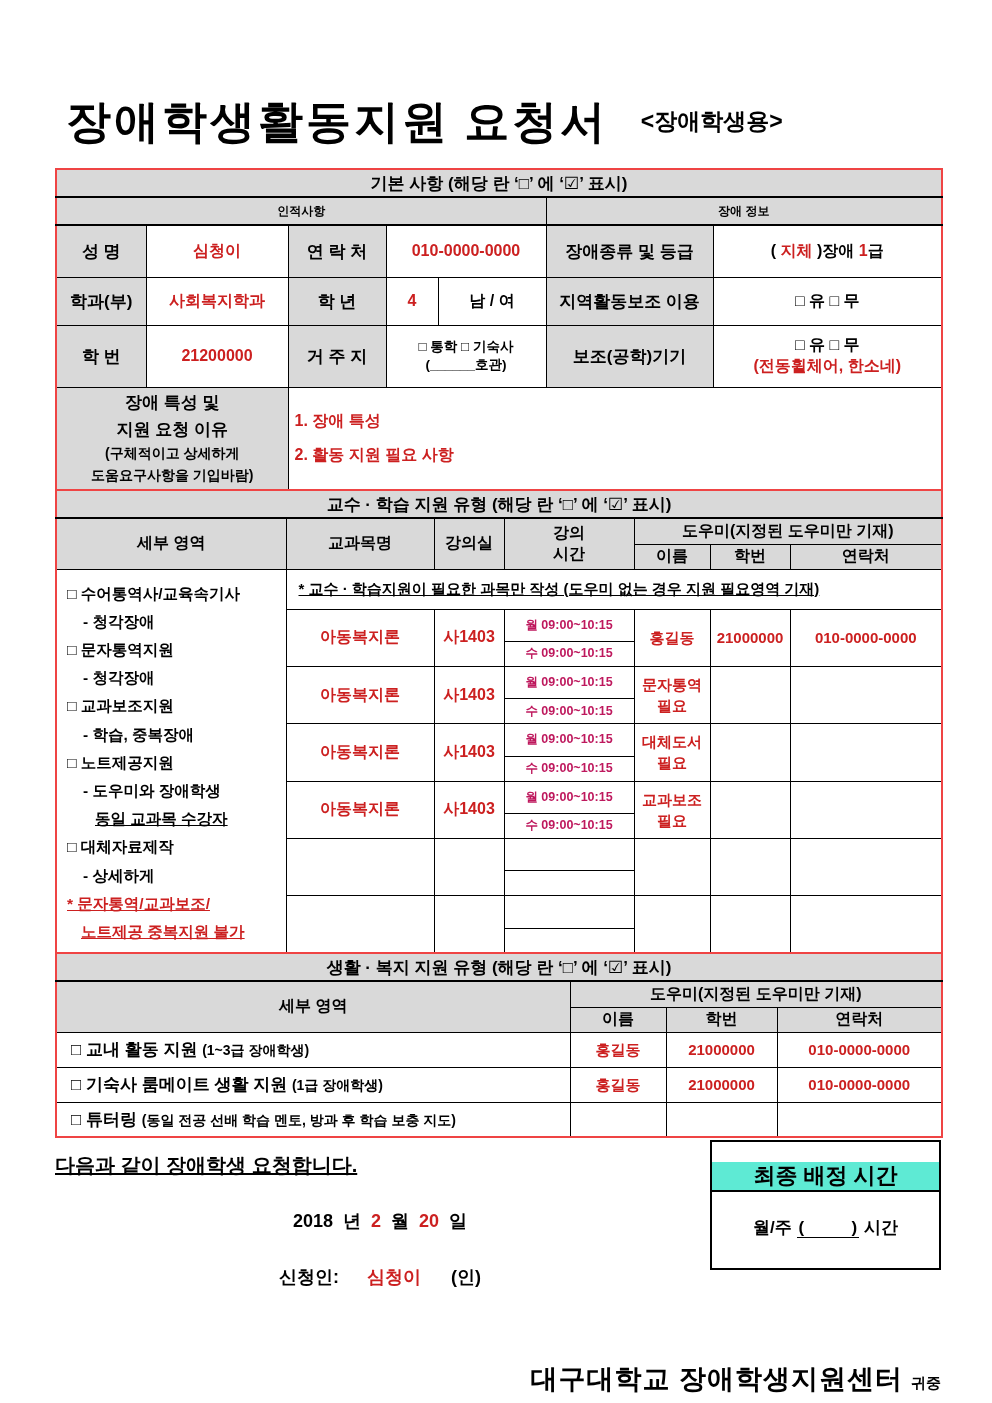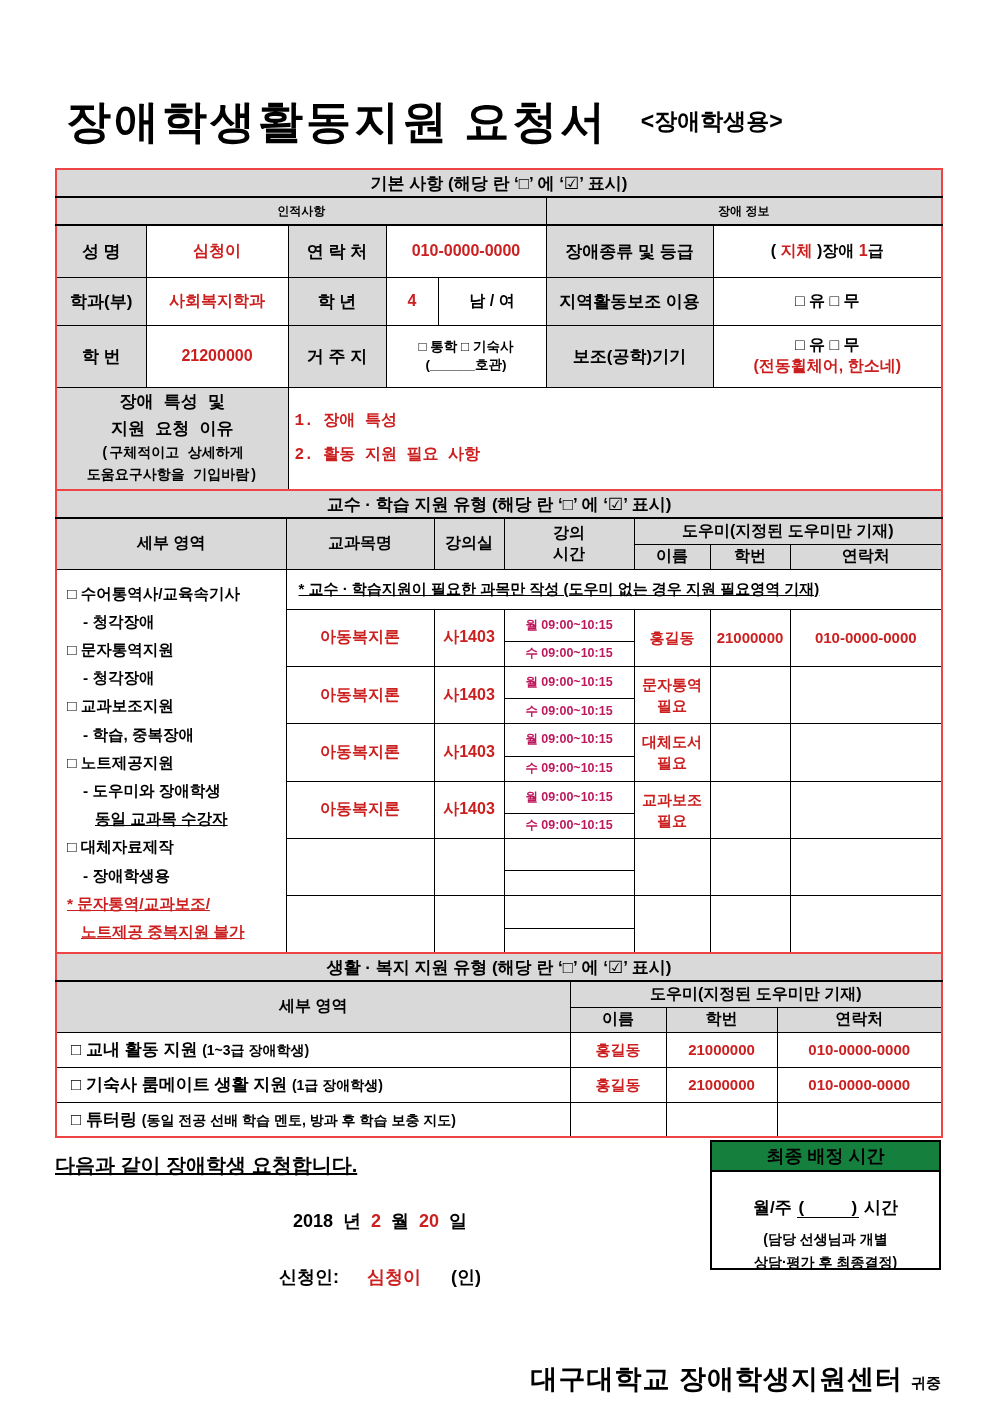--- a/index.html
+++ b/index.html
@@ -19,21 +19,21 @@
     display:inline-block; margin-left:28px; vertical-align:8px;margin-top:24px;
   }
   .formwrap { width:886px; margin:16px 0 0 55px; }
   table { border-collapse:collapse; table-layout:fixed; width:886px; border:2px solid #ef4444; }
   table.stacked { margin-top:-2px; }
   td { border:1px solid #000; text-align:center; vertical-align:middle; overflow:hidden; font-size:16px; }
   .sect-hdr { height:28px; font-size:17px; background:#d9d9d9; border-bottom:2px solid #000; }
   .grp-hdr { height:28px; font-size:12px; background:#d9d9d9; border-bottom:2px solid #000;margin-top:39px; }
   .lbl { background:#d9d9d9; font-size:17px; }
   .val { font-size:16px; }
-  .h52 { height:52px; } .h48 { height:48px; } .h62 { height:62px; } .h107 { height:103px;font-family:Liberation Mono, monospace; }
+  .h52 { height:52px; } .h48 { height:48px; } .h62 { height:62px; } .h107 { height:103px; }
   .small-line { font-size:13.5px; }
   .two-line div:empty { display:none; }
   .trait-lbl div { line-height:1.55; }
   .trait-lbl .sm { font-size:14px; }
   .trait-content { text-align:left; padding-left:6px; line-height:2.15; font-size:16px; }
   
   .t2-hdr td { background:#d9d9d9; font-size:16px; }
   .t2-hr1 { height:26px; } .t2-hr2 { height:25px; }
   .note-row { height:40px; }
   .note-text { font-size:15px; text-decoration:underline; text-align:left; padding-left:12px; }
@@ -53,21 +53,21 @@
   
   .bottom { width:886px; margin:0 0 0 55px; display:flex; }
   .bottom-left { width:650px; }
   .request { font-size:20px; text-decoration:underline; margin-top:14px; }
   .date-line { text-align:center; font-size:18px; margin-top:30px; }
   .date-line span { margin:0 5px; }
   .sig-line { text-align:center; font-size:18px; margin-top:32px; }
   .sig-line .name { margin:0 28px; }
   .sig-line .seal { margin-left:2px; }
   .final-box { width:231px; margin-left:5px; border:2px solid #000; height:130px; margin-top:2px; }
-  .final-hdr { background:#15803d; border-bottom:2px solid #000; height:30px; line-height:28px; text-align:center; font-size:18px; }
+  .final-hdr { background:#5eead4; border-bottom:2px solid #000; height:30px; line-height:28px; text-align:center; font-size:22px;margin-top:20px; }
   .final-body { text-align:center; padding-top:24px; }
   .final-line { font-size:17px; }
   .ul-blank { border-bottom:1.5px solid #000; padding:0 2px; }
   .final-note { font-size:14px; line-height:1.6; margin-top:9px; }
   .org-line { width:886px; margin:72px 0 0 55px; text-align:right; white-space:nowrap; }
   .org { font-size:27px; letter-spacing:1px; }
   .org-suffix { font-size:15px; margin-left:8px; }
 </style>
 </head>
 <body>
@@ -177,21 +177,21 @@
         <div>□ 수어통역사/교육속기사</div>
         <div class="sub">- 청각장애</div>
         <div>□ 문자통역지원</div>
         <div class="sub">- 청각장애</div>
         <div>□ 교과보조지원</div>
         <div class="sub">- 학습, 중복장애</div>
         <div>□ 노트제공지원</div>
         <div class="sub">- 도우미와 장애학생</div>
         <div class="sub2">동일 교과목 수강자</div>
         <div>□ 대체자료제작</div>
-        <div class="sub">- 장애학생용</div>
+        <div class="sub">- 상세하게</div>
         <div class="warn">* 문자통역/교과보조/</div>
         <div class="warn2">노트제공 중복지원 불가</div>
       </td>
       <td colspan="6" class="note-text">* 교수 · 학습지원이 필요한 과목만 작성 (도우미 없는 경우 지원 필요영역 기재)</td>
     </tr>
 
     <tr class="crow">
       <td rowspan="2" class="course">아동복지론</td>
       <td rowspan="2" class="course">사1403</td>
       <td class="time">월 09:00~10:15</td>
@@ -330,23 +330,19 @@
     </div>
   </div>
   <div class="final-box">
     <div class="final-hdr">최종 배정 시간</div>
     <div class="final-body">
       <div class="final-line">
         <span>월/주</span>
         <span class="ul-blank">(&nbsp;&nbsp;&nbsp;&nbsp;&nbsp;&nbsp;&nbsp;&nbsp;&nbsp;&nbsp;)</span>
         <span>시간</span>
       </div>
-      <div class="final-note">
-        <div>(담당 선생님과 개별</div>
-        <div>상담·평가 후 최종결정)</div>
-      </div>
     </div>
   </div>
 </div>
 
 <div class="org-line">
   <span class="org">대구대학교 장애학생지원센터</span><span class="org-suffix">귀중</span>
 </div>
 
 </body></html>

